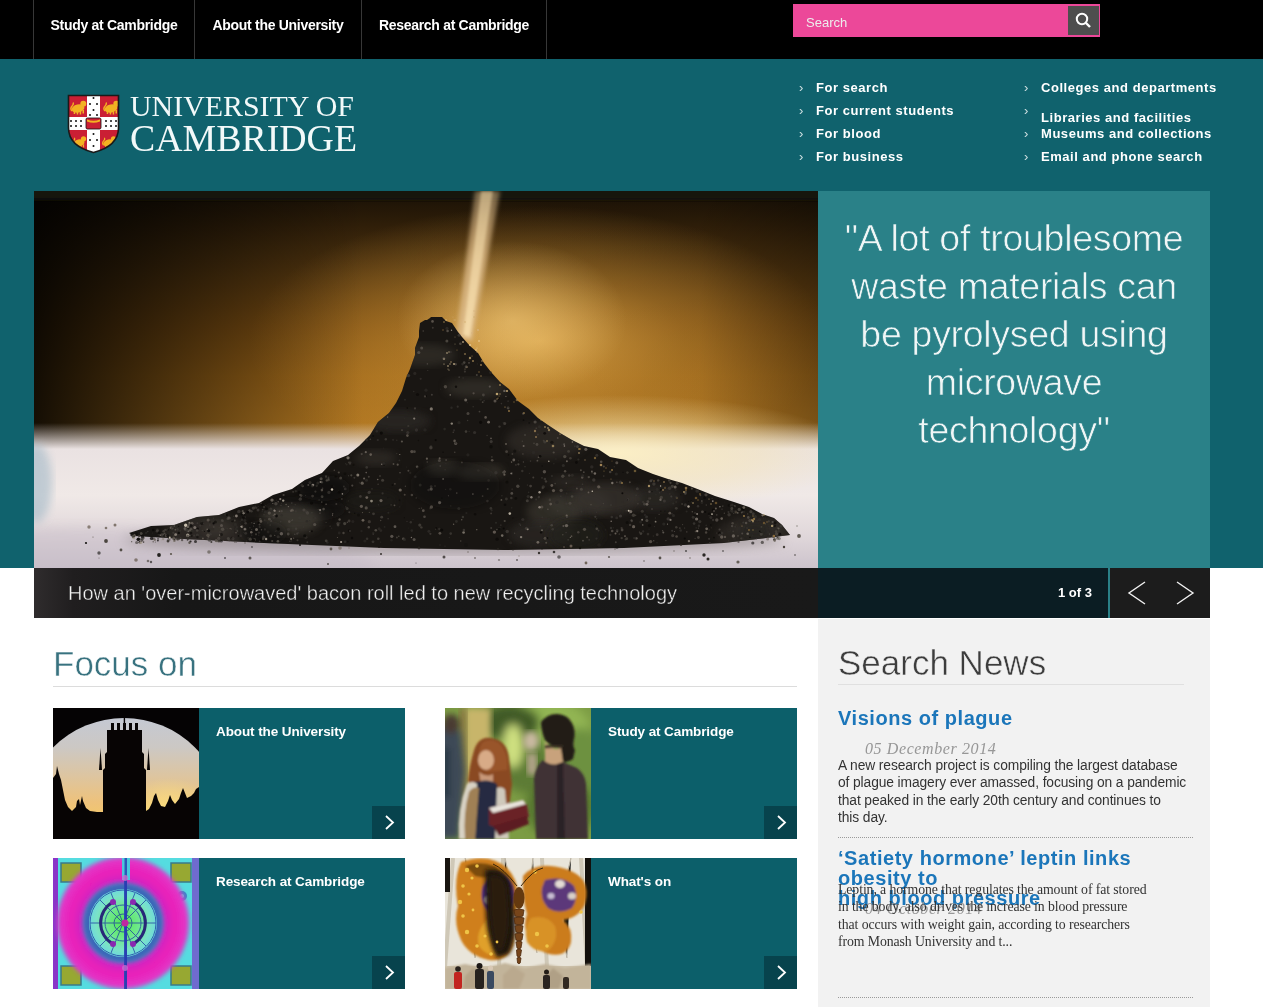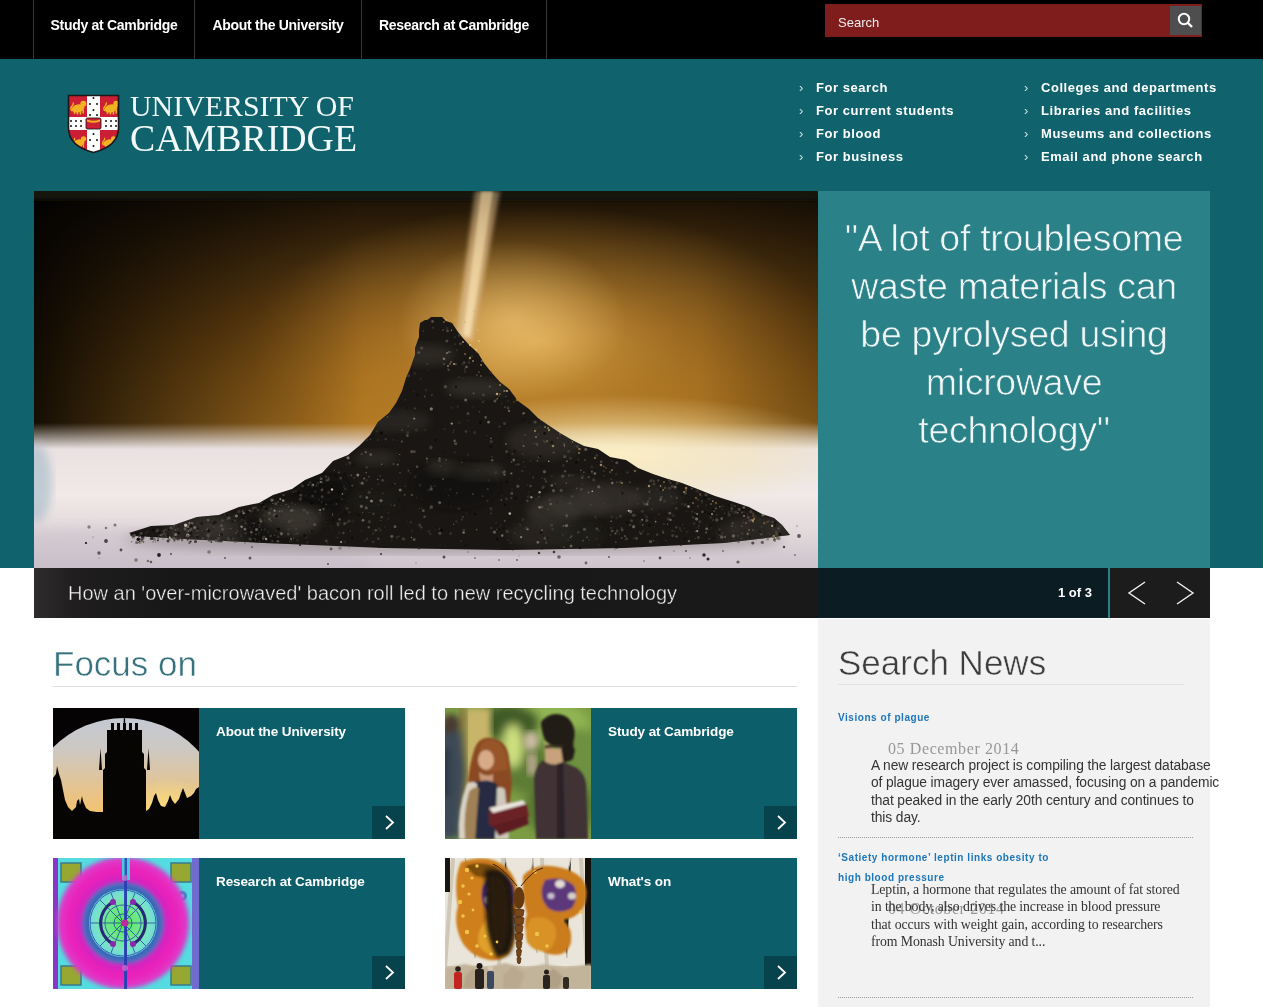--- a/index.html
+++ b/index.html
@@ -1,21 +1,21 @@
 <!DOCTYPE html>
 <html><head>
 <meta charset="utf-8">
 <style>
   html,body{margin:0;padding:0;}
   body{width:1263px;height:1007px;background:#fff;font-family:"Liberation Sans",sans-serif;overflow:hidden;position:relative;}
   .abs{position:absolute;}
   #topbar{left:0;top:0;width:1263px;height:59px;background:#000;}
   .tabsep{position:absolute;top:0;width:1px;height:59px;background:#373737;}
   .tab{position:absolute;top:0;height:59px;line-height:51px;color:#fff;font-weight:bold;font-size:14px;letter-spacing:-0.3px;text-align:center;}
-  #searchbox{position:absolute;left:825px;top:4px;width:377px;height:33px;background:#7f1d1d;}
+  #searchbox{position:absolute;left:793px;top:4px;width:307px;height:33px;background:#ec4899;}
   #searchtxt{position:absolute;left:13px;top:0;height:33px;line-height:37px;color:#ededed;font-size:13px;}
   #searchbtn{position:absolute;right:1px;top:2px;width:31px;height:29px;background:#4e4e4e;}
   #tealband{left:0;top:59px;width:1263px;height:509px;background:#10626d;}
   
   .hlink{position:absolute;color:#fff;font-weight:bold;font-size:13px;letter-spacing:0.55px;white-space:nowrap;height:18px;line-height:18px;}
   .chev{position:absolute;color:#cfe0e2;font-size:13px;font-weight:normal;height:18px;line-height:17px;}
   
   #hero{left:34px;top:191px;width:784px;height:377px;background:#3a2a12;overflow:hidden;}
   #quote{left:818px;top:191px;width:392px;height:377px;background:#2a8188;}
   #quote .qt{position:absolute;left:0;top:23px;width:392px;text-align:center;color:#f0f6f6;font-size:37.5px;letter-spacing:-0.3px;line-height:48px;font-weight:normal;-webkit-text-stroke:0.7px #2a8188;}
@@ -30,23 +30,23 @@
   #sidebar{left:818px;top:619px;width:392px;height:388px;background:#f2f2f2;}
   .h2light{color:#38727f;font-size:35px;font-weight:normal;letter-spacing:0px;-webkit-text-stroke:0.5px #fff;}
   #focuson{left:53px;top:644px;}
   #focushr{left:53px;top:686px;width:744px;height:1px;background:#dcdcdc;}
   #newshr{left:838px;top:684px;width:346px;height:1px;background:#e0e0e0;}
   #latestnews{left:838px;top:643px;color:#3d3d3d;-webkit-text-stroke:0.5px #f2f2f2;}
   .card{position:absolute;width:352px;height:131px;background:#0c5f6a;}
   .card .img{position:absolute;left:0;top:0;width:146px;height:131px;overflow:hidden;}
   .card .title{position:absolute;left:163px;top:16px;color:#fff;font-weight:bold;font-size:13.5px;letter-spacing:-0.1px;}
   .card .more{position:absolute;right:0;bottom:0;width:33px;height:33px;background:#07434d;color:#fff;text-align:center;line-height:33px;font-size:13px;}
-  .newstitle{position:absolute;left:838px;width:370px;color:#1b76ba;font-weight:bold;font-size:10px;letter-spacing:0.55px;line-height:20px;}
-  .newsdate{position:absolute;left:888px;color:#979797;font-family:"Liberation Serif",serif;font-size:16px;letter-spacing:0.6px;}
-  .newsbody{position:absolute;left:838px;color:#333;font-size:13.8px;line-height:17.4px;letter-spacing:-0.1px;margin-left:33px;}
+  .newstitle{position:absolute;left:838px;width:370px;color:#1b76ba;font-weight:bold;font-size:20px;letter-spacing:0.55px;line-height:20px;}
+  .newsdate{position:absolute;left:865px;color:#979797;font-family:"Liberation Serif",serif;font-style:italic;font-size:16px;letter-spacing:0.6px;}
+  .newsbody{position:absolute;left:838px;color:#333;font-size:13.8px;line-height:17.4px;letter-spacing:-0.1px;}
   .dotted{position:absolute;left:838px;width:355px;border-top:1px dotted #9a9a9a;height:0;}
 </style>
 </head>
 <body>
   <div class="abs" id="topbar">
     <div class="tabsep" style="left:33px"></div>
     <div class="tabsep" style="left:194px"></div>
     <div class="tabsep" style="left:361px"></div>
     <div class="tabsep" style="left:546px"></div>
     <div class="tab" style="left:34px;width:160px;">Study at Cambridge</div>
@@ -150,21 +150,21 @@
       <path d="M1.5,1.5 H51.5 V34 Q51.5,52 26.5,58.5 Q1.5,52 1.5,34 Z" fill="none" stroke="#1a1a1a" stroke-width="1.6"></path>
       <text x="63" y="21.5" font-family="Liberation Serif, serif" font-size="29" fill="#f2f9f9" textLength="224" lengthAdjust="spacingAndGlyphs">UNIVERSITY OF</text>
       <text x="63" y="56.5" font-family="Liberation Serif, serif" font-size="38" fill="#f2f9f9" textLength="227" lengthAdjust="spacingAndGlyphs">CAMBRIDGE</text>
     </svg>
   </div>
   <div class="hlink" style="left:816px;top:79px;">For search</div>
   <div class="hlink" style="left:816px;top:102px;">For current students</div>
   <div class="hlink" style="left:816px;top:125px;">For blood</div>
   <div class="hlink" style="left:816px;top:148px;">For business</div>
   <div class="hlink" style="left:1041px;top:79px;">Colleges and departments</div>
-  <div class="hlink" style="left:1041px;top:102px;">Libraries and facilities</div>
+  <div class="hlink" style="left:1041px;top:109px;">Libraries and facilities</div>
   <div class="hlink" style="left:1041px;top:125px;">Museums and collections</div>
   <div class="hlink" style="left:1041px;top:148px;">Email and phone search</div>
   <div class="chev" style="left:799px;top:79px;">›</div>
   <div class="chev" style="left:799px;top:102px;">›</div>
   <div class="chev" style="left:799px;top:125px;">›</div>
   <div class="chev" style="left:799px;top:148px;">›</div>
   <div class="chev" style="left:1024px;top:79px;">›</div>
   <div class="chev" style="left:1024px;top:102px;">›</div>
   <div class="chev" style="left:1024px;top:125px;">›</div>
   <div class="chev" style="left:1024px;top:148px;">›</div>

